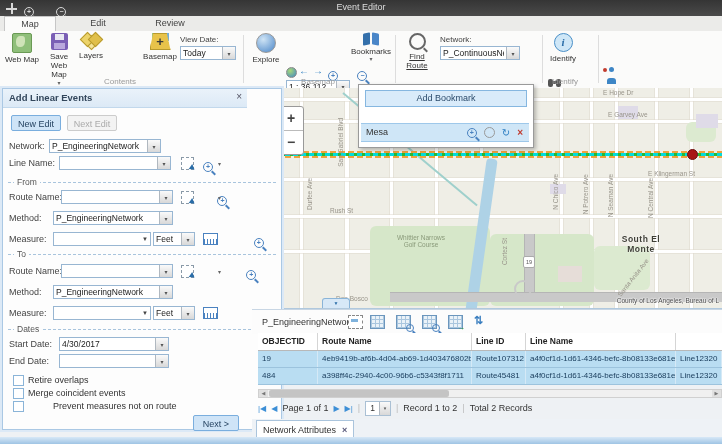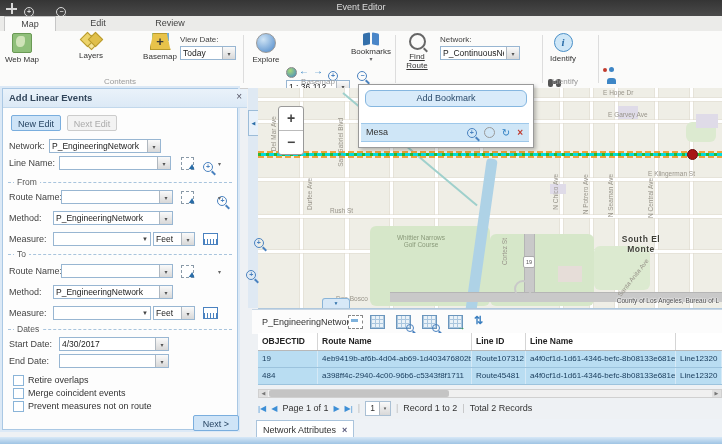--- a/index.html
+++ b/index.html
@@ -64,21 +64,21 @@
   .icon-person i{position:absolute;right:-1px;top:1px;width:4px;height:4px;background:#c23b2e;border-radius:50%;}
   .icon-binoc{width:13px;height:8px;position:relative;}
   .icon-binoc::before{content:"";position:absolute;left:0;top:0;width:5px;height:8px;background:#555;border-radius:2px;box-shadow:8px 0 0 #555;}
   .icon-binoc::after{content:"";position:absolute;left:4px;top:2px;width:5px;height:3px;background:#555;}
   .combo{position:absolute;display:flex;height:14px;border:1px solid #98b6d2;background:#fff;box-sizing:border-box;}
   .combo input{flex:1;min-width:0;border:0;padding:0 2px;font:8.5px "Liberation Sans",sans-serif;color:#222;background:transparent;outline:none;}
   .combo .dd{width:12px;background:linear-gradient(#fafafa,#d8d8d8);border-left:1px solid #b0b8c0;display:flex;align-items:center;justify-content:center;font-size:6px;color:#555;cursor:pointer;}
   .combo .flatcaret{align-self:center;font-size:6px;color:#444;padding-right:2px;}
   .flabel{position:absolute;font-size:9px;color:#444;}
   
-  #panel{left:2px;top:88px;width:236px;height:342px;background:#fdfdfd;border:1px solid #aac8e4;box-shadow:0 0 0 2px #dce9f6;box-sizing:border-box;}
+  #panel{left:2px;top:88px;width:280px;height:342px;background:#fdfdfd;border:1px solid #aac8e4;box-shadow:0 0 0 2px #dce9f6;box-sizing:border-box;}
   #panel-header{left:0;top:0;width:244px;height:18px;background:linear-gradient(#eaf2fa,#dce9f6);border-bottom:1px solid #c2d8ec;}
   #panel-header .t{position:absolute;left:6px;top:3px;font-size:9.5px;font-weight:bold;color:#33475c;}
   #panel-header .x{position:absolute;right:5px;top:2px;font-size:10px;color:#556;cursor:pointer;}
   .pbtn{position:absolute;height:16px;line-height:16px;text-align:center;font-size:9px;border-radius:2px;box-sizing:border-box;}
   .pbtn.primary{background:#cfe4f7;border:1px solid #7aaede;color:#1f3d5c;}
   .pbtn.disabled{background:#f3f3f3;border:1px solid #ccc;color:#aaa;}
   .sec{position:absolute;left:5px;right:5px;border-top:1px dashed #a8c4dd;}
   .seclbl{position:absolute;top:-6px;left:6px;background:#fdfdfd;padding:0 3px;font-size:8.5px;color:#555;}
   .icon-selmap{position:absolute;width:11px;height:11px;border:1px dashed #8a9aa8;background:#fff;}
   .icon-selmap::after{content:"";position:absolute;right:-2px;bottom:-2px;width:0;height:0;border-left:5px solid #2a6da8;border-top:3px solid transparent;border-bottom:3px solid transparent;transform:rotate(35deg);}
@@ -103,21 +103,21 @@
   .zoomctrl{position:absolute;left:20px;top:18px;width:24px;background:#fff;border:1px solid #999;border-radius:3px;}
   .zoomctrl .z{height:23px;line-height:23px;text-align:center;font-size:14px;font-weight:bold;color:#444;cursor:pointer;}
   .zoomctrl .z:first-child{border-bottom:1px solid #bbb;}
   .shield{position:absolute;width:10px;height:10px;background:#fff;border:1px solid #aaa;border-radius:2px;font-size:5.5px;line-height:10px;text-align:center;color:#555;}
   .collapse-tab{position:absolute;left:64px;bottom:0;width:26px;height:9px;background:#d7e8f7;border:1px solid #8ab4d8;border-bottom:none;border-radius:3px 3px 0 0;font-size:5px;color:#2a6da8;text-align:center;line-height:8px;}
   .attribution{position:absolute;right:3px;bottom:4px;font-size:6.5px;color:#4a4a4a;
      text-shadow:0 0 2px #fff,0 0 2px #fff,0 0 2px #fff;}
   .citylbl{position:absolute;font-weight:bold;font-size:8.5px;color:#3f3f37;letter-spacing:.5px;text-align:center;text-shadow:0 0 2px #fff;}
   
   #bmdd{left:358px;top:84px;width:174px;height:62px;background:#fff;border:1px solid #9a9a9a;box-shadow:2px 2px 4px rgba(0,0,0,.25);}
-  #bmdd .addbtn{position:absolute;left:6px;top:5px;width:160px;height:15px;background:#d9ebfa;border:1px solid #86b7e0;border-radius:6px;font-size:9px;color:#2a4a6a;text-align:center;line-height:15px;cursor:pointer;}
+  #bmdd .addbtn{position:absolute;left:6px;top:5px;width:160px;height:15px;background:#d9ebfa;border:1px solid #86b7e0;border-radius:0;font-size:9px;color:#2a4a6a;text-align:center;line-height:15px;cursor:pointer;}
   #bmdd .bmrow{position:absolute;left:2px;width:168px;font-size:9px;color:#333;line-height:16px;padding-left:5px;box-sizing:border-box;}
   #bmdd .bmrow.sel{background:#cfe6f7;border-top:1px solid #9ec8ea;border-bottom:1px solid #9ec8ea;line-height:17px;}
   #bmdd .bmicons{position:absolute;right:6px;top:3px;display:flex;gap:7px;align-items:center;}
   .icon-circle{width:9px;height:9px;border:1.5px solid #999;border-radius:50%;}
   .bm-refresh{font-size:10px;color:#2e7fc2;line-height:10px;}
   .bm-del{font-size:10px;font-weight:bold;color:#c23b2e;line-height:10px;}
   
   #tbl-toolbar{left:252px;top:309px;width:470px;height:24px;background:#fcfcfc;border-top:1px solid #c8d6e4;}
   #tbl-toolbar .layer{position:absolute;left:10px;top:7px;font-size:9px;color:#333;}
   .tblicon{position:absolute;top:5px;width:13px;height:12px;border:1px solid #6b96bd;background-color:#eaf2f8;
@@ -164,20 +164,25 @@
     <div class="rtab active" style="left:4px;width:52px;">Map</div>
     <div class="rtab" style="left:72px;width:52px;">Edit</div>
     <div class="rtab" style="left:140px;width:60px;">Review</div>
   </div>
 
   <div id="ribbon" class="abs">
     <div class="rbtn" style="left:2px;width:40px;">
       <span class="icon-webmap"></span>
       <span class="lbl">Web Map</span>
     </div>
+    <div class="rbtn" style="left:42px;width:34px;">
+      <span class="icon-floppy"></span>
+      <span class="lbl">Save Web Map</span>
+      <span class="caret">▾</span>
+    </div>
     <div class="rbtn" style="left:76px;width:30px;">
       <span class="icon-layers">
           <i></i>
           <i></i>
           <i></i>
         </span>
       <span class="lbl">Layers</span>
     </div>
     <div class="rbtn" style="left:106px;width:36px;margin-left:36px;">
       <span class="icon-basemap">
@@ -433,21 +438,21 @@
       <span class="dd">
           <span>▾</span>
         </span>
     </div>
 
     <span class="cb" style="left:10px;top:286px;"></span>
     <span class="cblbl" style="left:25px;top:286px;">Retire overlaps</span>
     <span class="cb" style="left:10px;top:299px;"></span>
     <span class="cblbl" style="left:25px;top:299px;">Merge coincident events</span>
     <span class="cb" style="left:10px;top:312px;"></span>
-    <span class="cblbl" style="left:25px;top:312px;">Prevent measures not on route</span>
+    <span class="cblbl" style="left:10px;top:312px;padding-left:40px;">Prevent measures not on route</span>
 
     <div class="pbtn primary" style="left:190px;top:326px;width:46px;">Next &gt;</div>
   </div>
 
   <div id="bmdd" class="abs">
     <div class="addbtn">Add Bookmark</div>
     <div class="bmrow sel" style="top:38px;">
       <span>Mesa</span>
       <span class="bmicons">
         <span class="mag">

